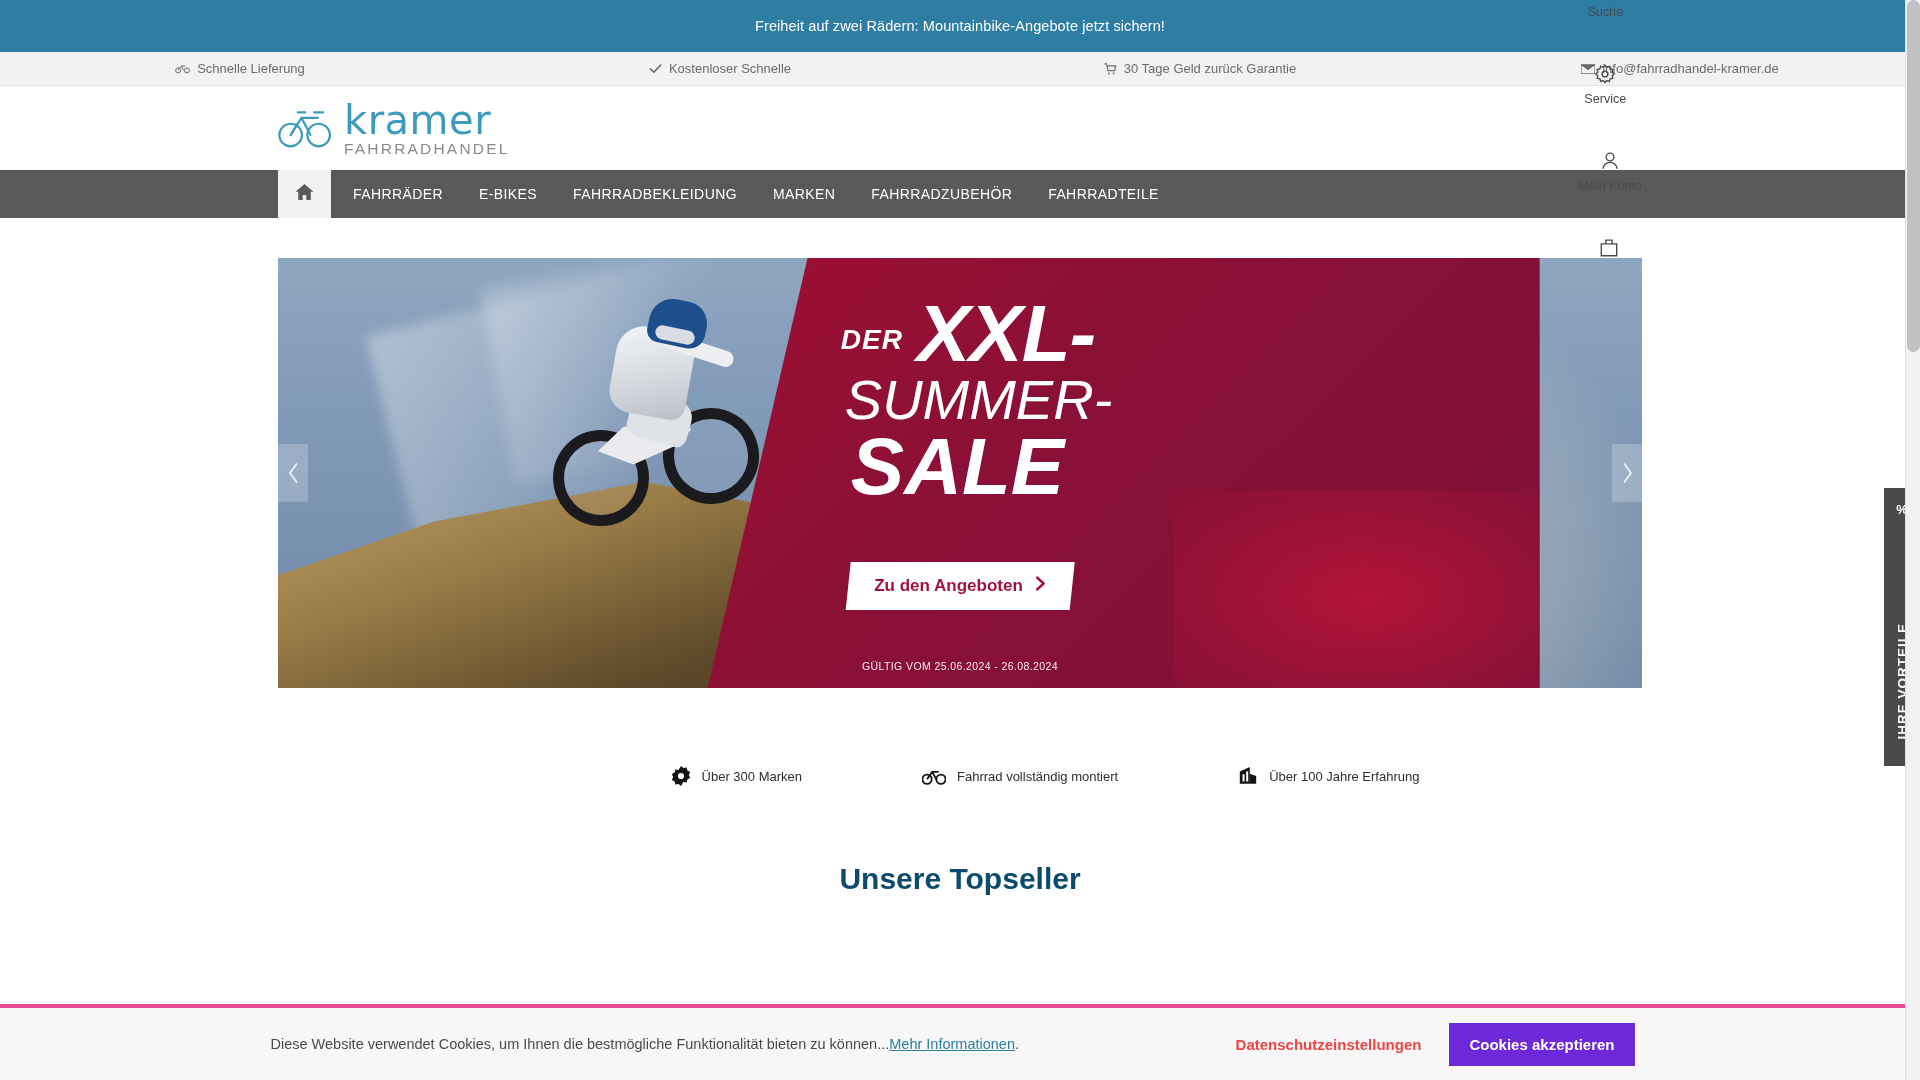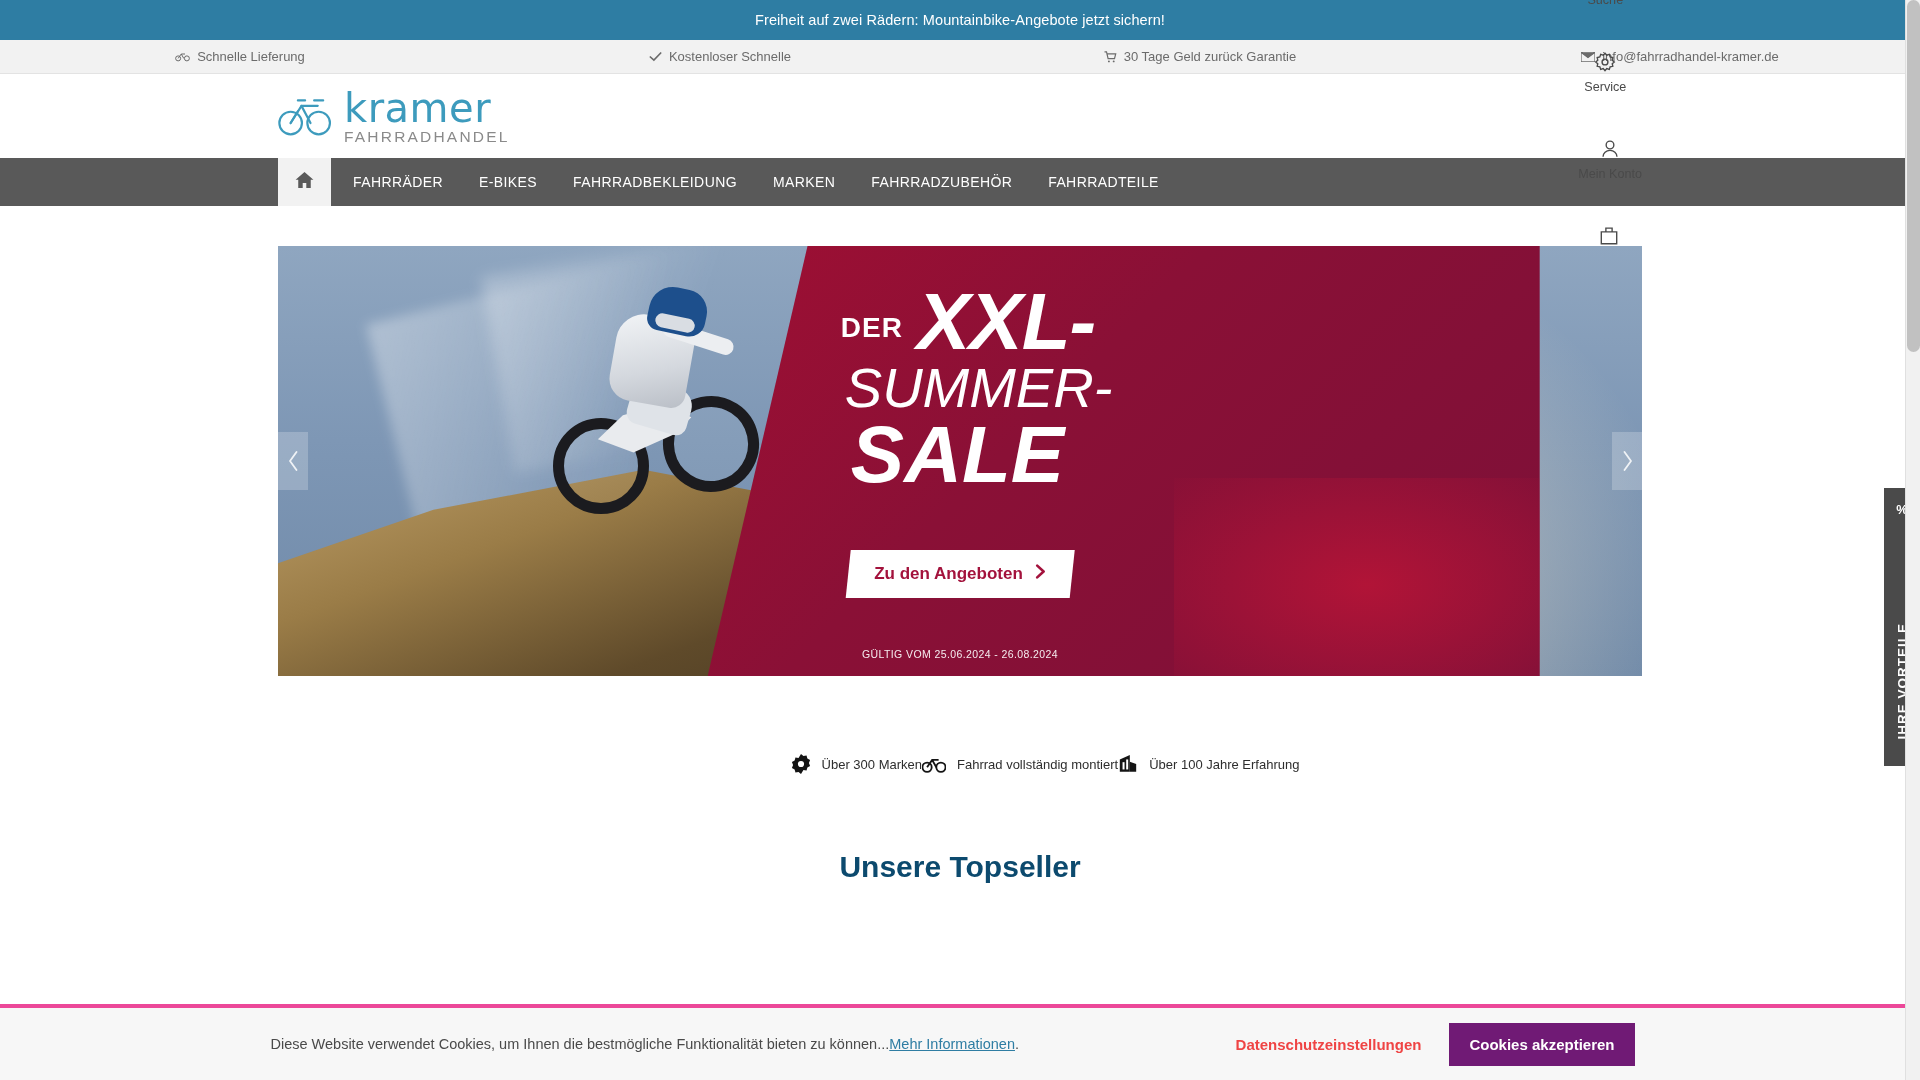--- a/index.html
+++ b/index.html
@@ -6,21 +6,21 @@
   html, body {
     width: 1920px; height: 1080px;
     overflow: hidden;
     font-family: "Liberation Sans", sans-serif;
     background: #ffffff;
   }
   body { position: relative; }
 
   
   .promo-bar {
-    height: 40px;
+    height: 52px;
     background: #2e7da3;
     color: #ffffff;
     display: flex;
     align-items: center;
     justify-content: center;
     font-size: 14.5px;
     letter-spacing: .1px;
   }
 
   
@@ -270,20 +270,21 @@
     top: 9%;
     right: 16%;
     color: #ffffff;
   }
   .hl-row1 {
     display: flex;
     align-items: flex-end;
     gap: 14px;
   }
   .hl-der {
+    font-style: italic;
     font-weight: bold;
     font-size: 28px;
     letter-spacing: 1px;
     padding-bottom: 14px;
   }
   .hl-xxl {
     font-style: italic;
     font-weight: bold;
     font-size: 80px;
     line-height: .92;
@@ -347,20 +348,21 @@
   .hero-arrow.prev { left: 0; }
   .hero-arrow.next { right: 0; }
   .hero-arrow svg { display:block; }
 
   
   .usp-row {
     width: 1364px;
     margin: 0 auto;
     display: flex;
     justify-content: center;
+    gap: 120px;
     padding-top: 78px;
     padding-left: 170px;
   }
   .usp {
     display: flex;
     align-items: center;
     gap: 11px;
     color: #2e2e2e;
     font-size: 13px;
     white-space: nowrap;
@@ -458,21 +460,21 @@
     background: #f7f7f7;
     color: #ef4444;
     border: none;
     font-size: 15px;
     font-weight: bold;
     padding: 13px 16px;
     cursor: pointer;
     font-family: "Liberation Sans", sans-serif;
   }
   .btn-accept {
-    background: #701a75;
+    background: #6d28d9;
     color: #ffffff;
     border: none;
     font-size: 15px;
     font-weight: bold;
     padding: 13px 20px;
     cursor: pointer;
     font-family: "Liberation Sans", sans-serif;
   }
 </style>
 </head>

